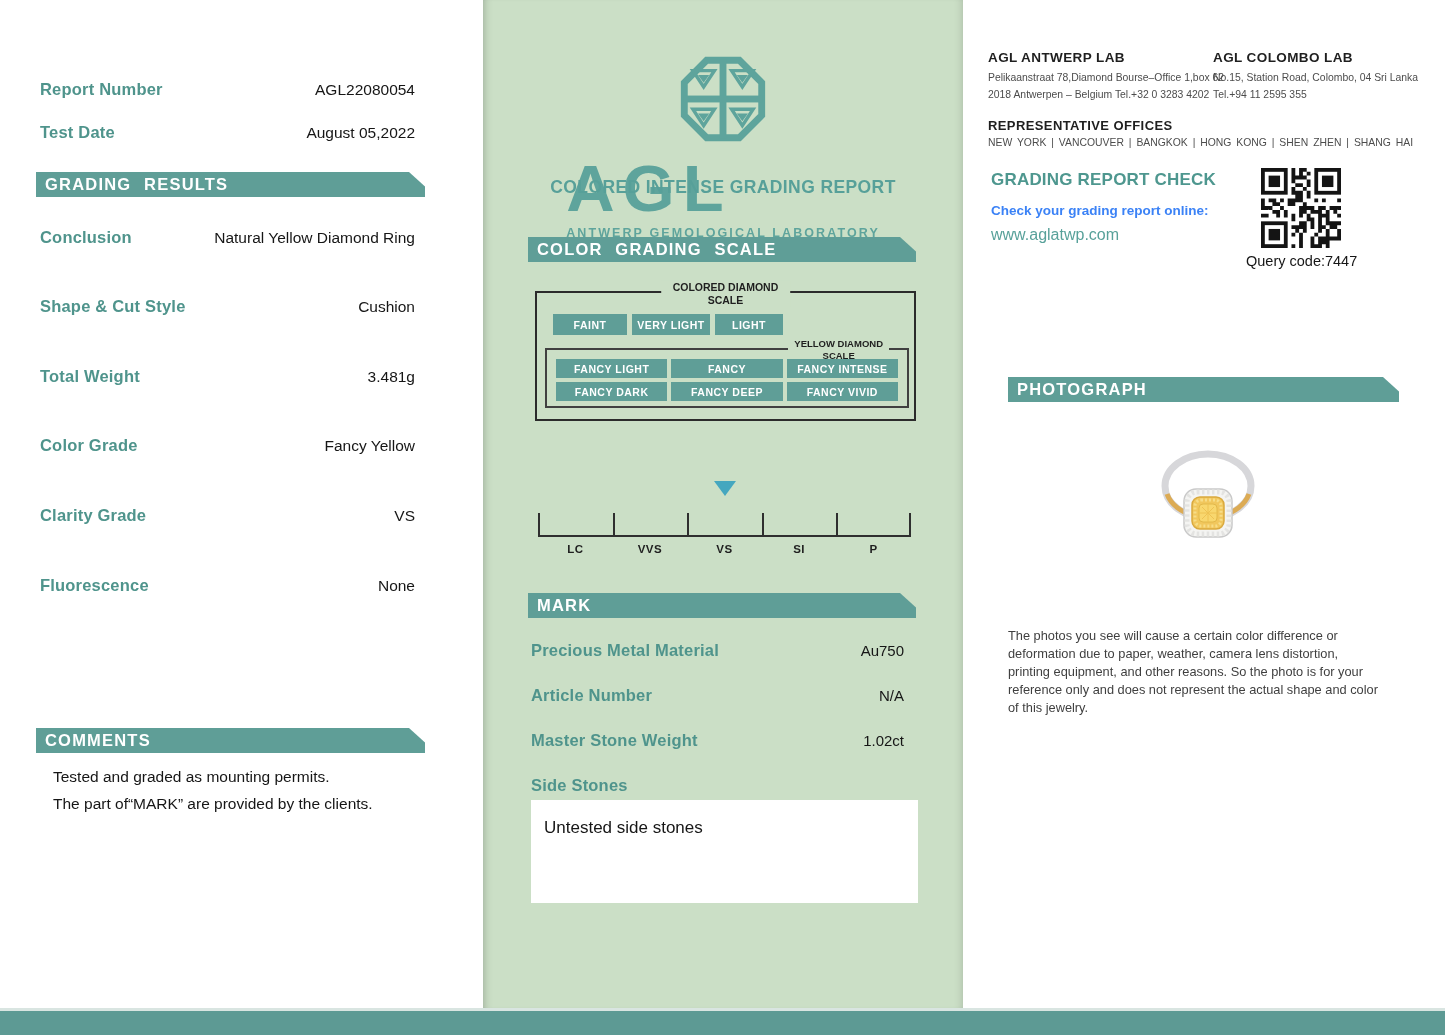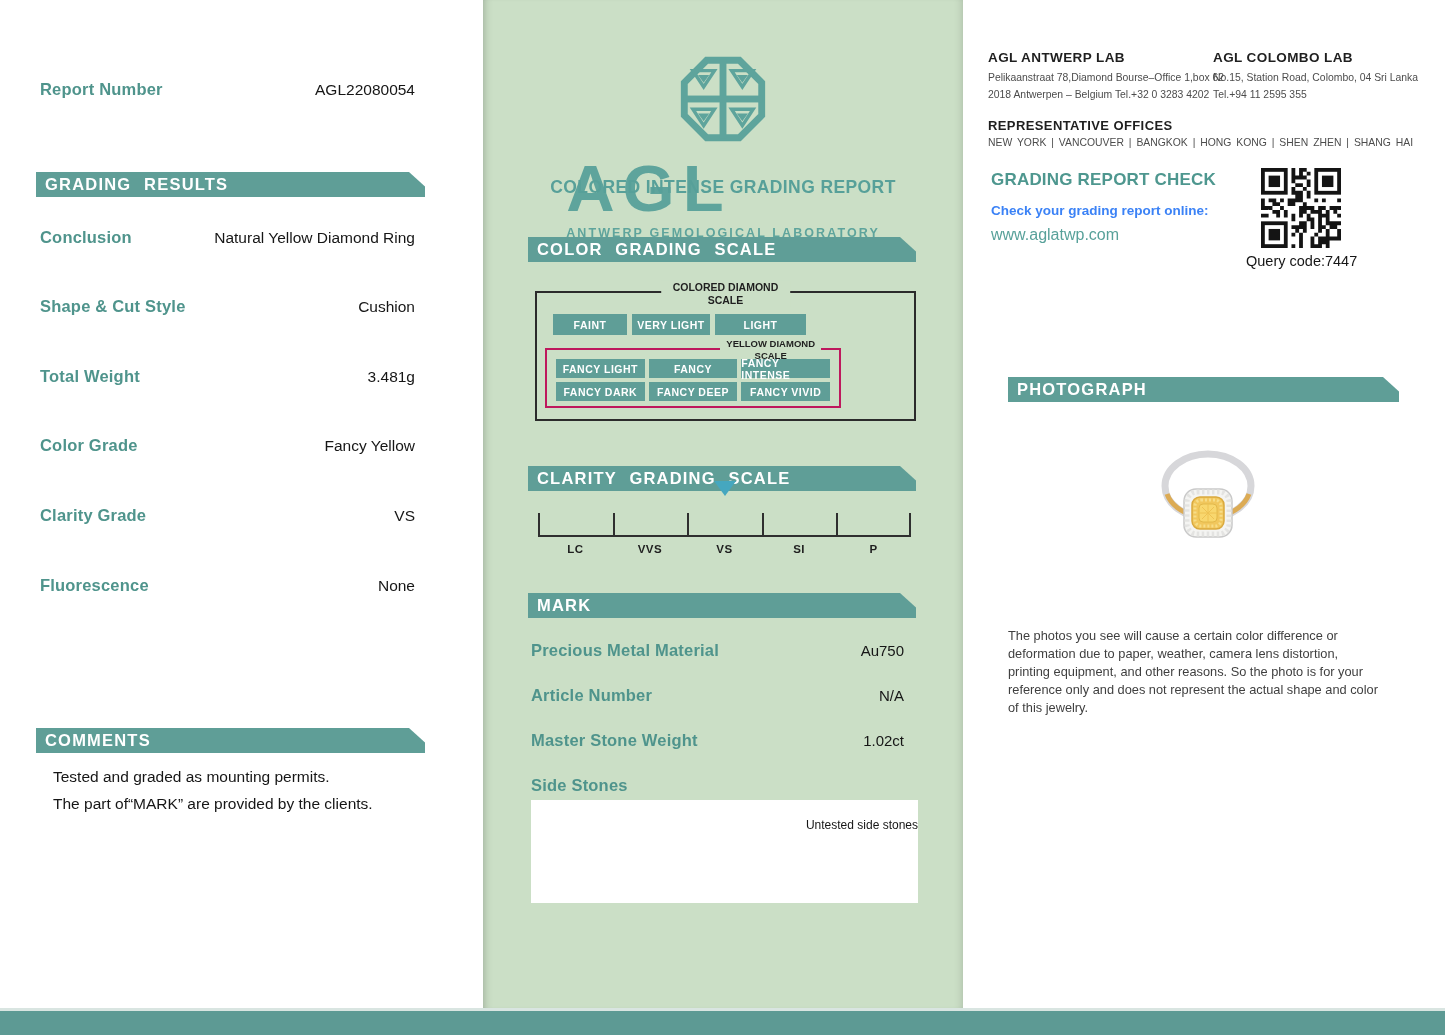--- a/index.html
+++ b/index.html
@@ -37,40 +37,40 @@
   .report-title{position:absolute;left:0;top:177px;width:480px;text-align:center;color:#57a099;
     font-size:17.5px;font-weight:bold;letter-spacing:.4px;}
 
   
   .scale-outer{position:absolute;left:52px;top:291px;width:381px;height:130px;border:2px solid #2b2b2b;padding-left:20px;}
   .scale-outer-label{position:absolute;left:50%;top:0;transform:translate(-50%,-46%);background:var(--green);
     padding:0 12px;text-align:center;font-size:10.5px;font-weight:bold;color:#1f1f1f;line-height:1.25;white-space:nowrap;}
   .btn-row1{position:absolute;left:16px;top:21px;display:flex;gap:5px;}
   .scale-btn{background:var(--teal);color:#fff;font-size:10.5px;font-weight:bold;height:21px;
     display:flex;align-items:center;justify-content:center;letter-spacing:.5px;}
-  .scale-inner{position:absolute;left:8px;top:55px;width:296px;height:60px;border:2px solid #be185d;}
+  .scale-inner{position:absolute;left:8px;top:55px;width:364px;height:60px;border:2px solid #404040;}
   .scale-inner-label{position:absolute;right:18px;top:0;transform:translateY(-52%);background:var(--green);
     padding:0 6px;text-align:center;font-size:9.5px;font-weight:bold;color:#1f1f1f;line-height:1.25;white-space:nowrap;}
   .btn-row-inner{position:absolute;left:9px;right:9px;display:flex;gap:4px;}
   .btn-row-inner .scale-btn{flex:1;height:19px;}
 
   
   .clarity{position:absolute;left:55px;top:513px;width:373px;height:24px;border-bottom:2px solid #2f2f2f;}
   .tick{position:absolute;bottom:0;width:2px;height:22px;background:#2f2f2f;}
   .clarity-labels{position:absolute;left:55px;top:543px;width:373px;display:flex;}
   .clarity-labels span{flex:1;text-align:center;font-size:11.5px;font-weight:bold;color:#1f1f1f;letter-spacing:.5px;}
   .clarity-marker{position:absolute;left:50%;top:-32px;transform:translateX(-50%);width:0;height:0;
     border-left:11px solid transparent;border-right:11px solid transparent;border-top:15px solid var(--marker);}
 
   
   .mark-kv{position:absolute;left:48px;right:59px;display:flex;justify-content:space-between;align-items:baseline;}
   .mark-kv .k{color:var(--teal-text);font-size:16.5px;font-weight:bold;letter-spacing:.2px;}
   .mark-kv .v{color:var(--ink);font-size:15px;}
   .side-box{position:absolute;left:48px;top:800px;width:387px;height:103px;background:#fff;
-    padding:18px 0 0 13px;color:var(--ink);font-size:12px;text-align:right;}
+    padding:18px 0 0 13px;color:var(--ink);font-size:17px;}
 
   
   .lab{position:absolute;top:50px;}
   .lab .name{font-size:13.5px;font-weight:bold;color:#1f1f1f;letter-spacing:.4px;margin-bottom:5px;}
   .lab .line{font-size:10.4px;color:#4c4c4c;line-height:1.6;white-space:nowrap;}
   .rep-title{position:absolute;left:25px;top:118px;font-size:13px;font-weight:bold;color:#1f1f1f;letter-spacing:.4px;}
   .rep-line{position:absolute;left:25px;top:137px;font-size:10.4px;color:#4c4c4c;word-spacing:2px;}
   .check-title{position:absolute;left:28px;top:170px;color:#4e978f;font-size:17px;font-weight:bold;letter-spacing:.2px;}
   .check-line{position:absolute;left:28px;top:203px;color:#3b82f6;font-size:13.5px;font-weight:bold;}
   .check-url{position:absolute;left:28px;top:226px;color:#58a19a;font-size:16px;}
@@ -82,20 +82,24 @@
 </style>
 </head>
 <body>
 
 <div class="page">
 
   <div class="panel-left">
     <div class="kv" style="top:80px">
       <span class="k">Report Number</span>
       <span class="v">AGL22080054</span>
+    </div>
+    <div class="kv" style="top:123px">
+      <span class="k">Test Date</span>
+      <span class="v">August 05,2022</span>
     </div>
 
     <div class="banner" style="left:36px;top:172px;width:389px">GRADING RESULTS</div>
 
     <div class="kv" style="top:228px">
       <span class="k">Conclusion</span>
       <span class="v">Natural Yellow Diamond Ring</span>
     </div>
     <div class="kv" style="top:297px">
       <span class="k">Shape &amp; Cut Style</span>
@@ -156,41 +160,40 @@
     <div class="banner" style="left:45px;top:237px;width:388px">COLOR GRADING SCALE</div>
 
     <div class="scale-outer">
       <div class="scale-outer-label">
         <div>COLORED DIAMOND</div>
         <div>SCALE</div>
       </div>
       <div class="btn-row1">
         <div class="scale-btn" style="width:74px">FAINT</div>
         <div class="scale-btn" style="width:78px">VERY LIGHT</div>
-        <div class="scale-btn" style="width:91px">LIGHT</div>
+        <div class="scale-btn" style="width:68px">LIGHT</div>
       </div>
       <div class="scale-inner">
         <div class="scale-inner-label">
           <div>YELLOW DIAMOND</div>
           <div>SCALE</div>
         </div>
         <div class="btn-row-inner" style="top:9px">
           <div class="scale-btn">FANCY LIGHT</div>
           <div class="scale-btn">FANCY</div>
           <div class="scale-btn">FANCY INTENSE</div>
         </div>
         <div class="btn-row-inner" style="top:32px">
           <div class="scale-btn">FANCY DARK</div>
           <div class="scale-btn">FANCY DEEP</div>
           <div class="scale-btn">FANCY VIVID</div>
         </div>
       </div>
     </div>
 
-    <div class="banner" style="left:45px;top:466px;width:388px">CLARITY GRADING SCALE</div>
 
     <div class="clarity">
       <div class="tick" style="left:0"></div>
       <div class="tick" style="left:20%"></div>
       <div class="tick" style="left:40%"></div>
       <div class="tick" style="left:60%"></div>
       <div class="tick" style="left:80%"></div>
       <div class="tick" style="left:calc(100% - 2px)"></div>
       <div class="clarity-marker"></div>
     </div>

